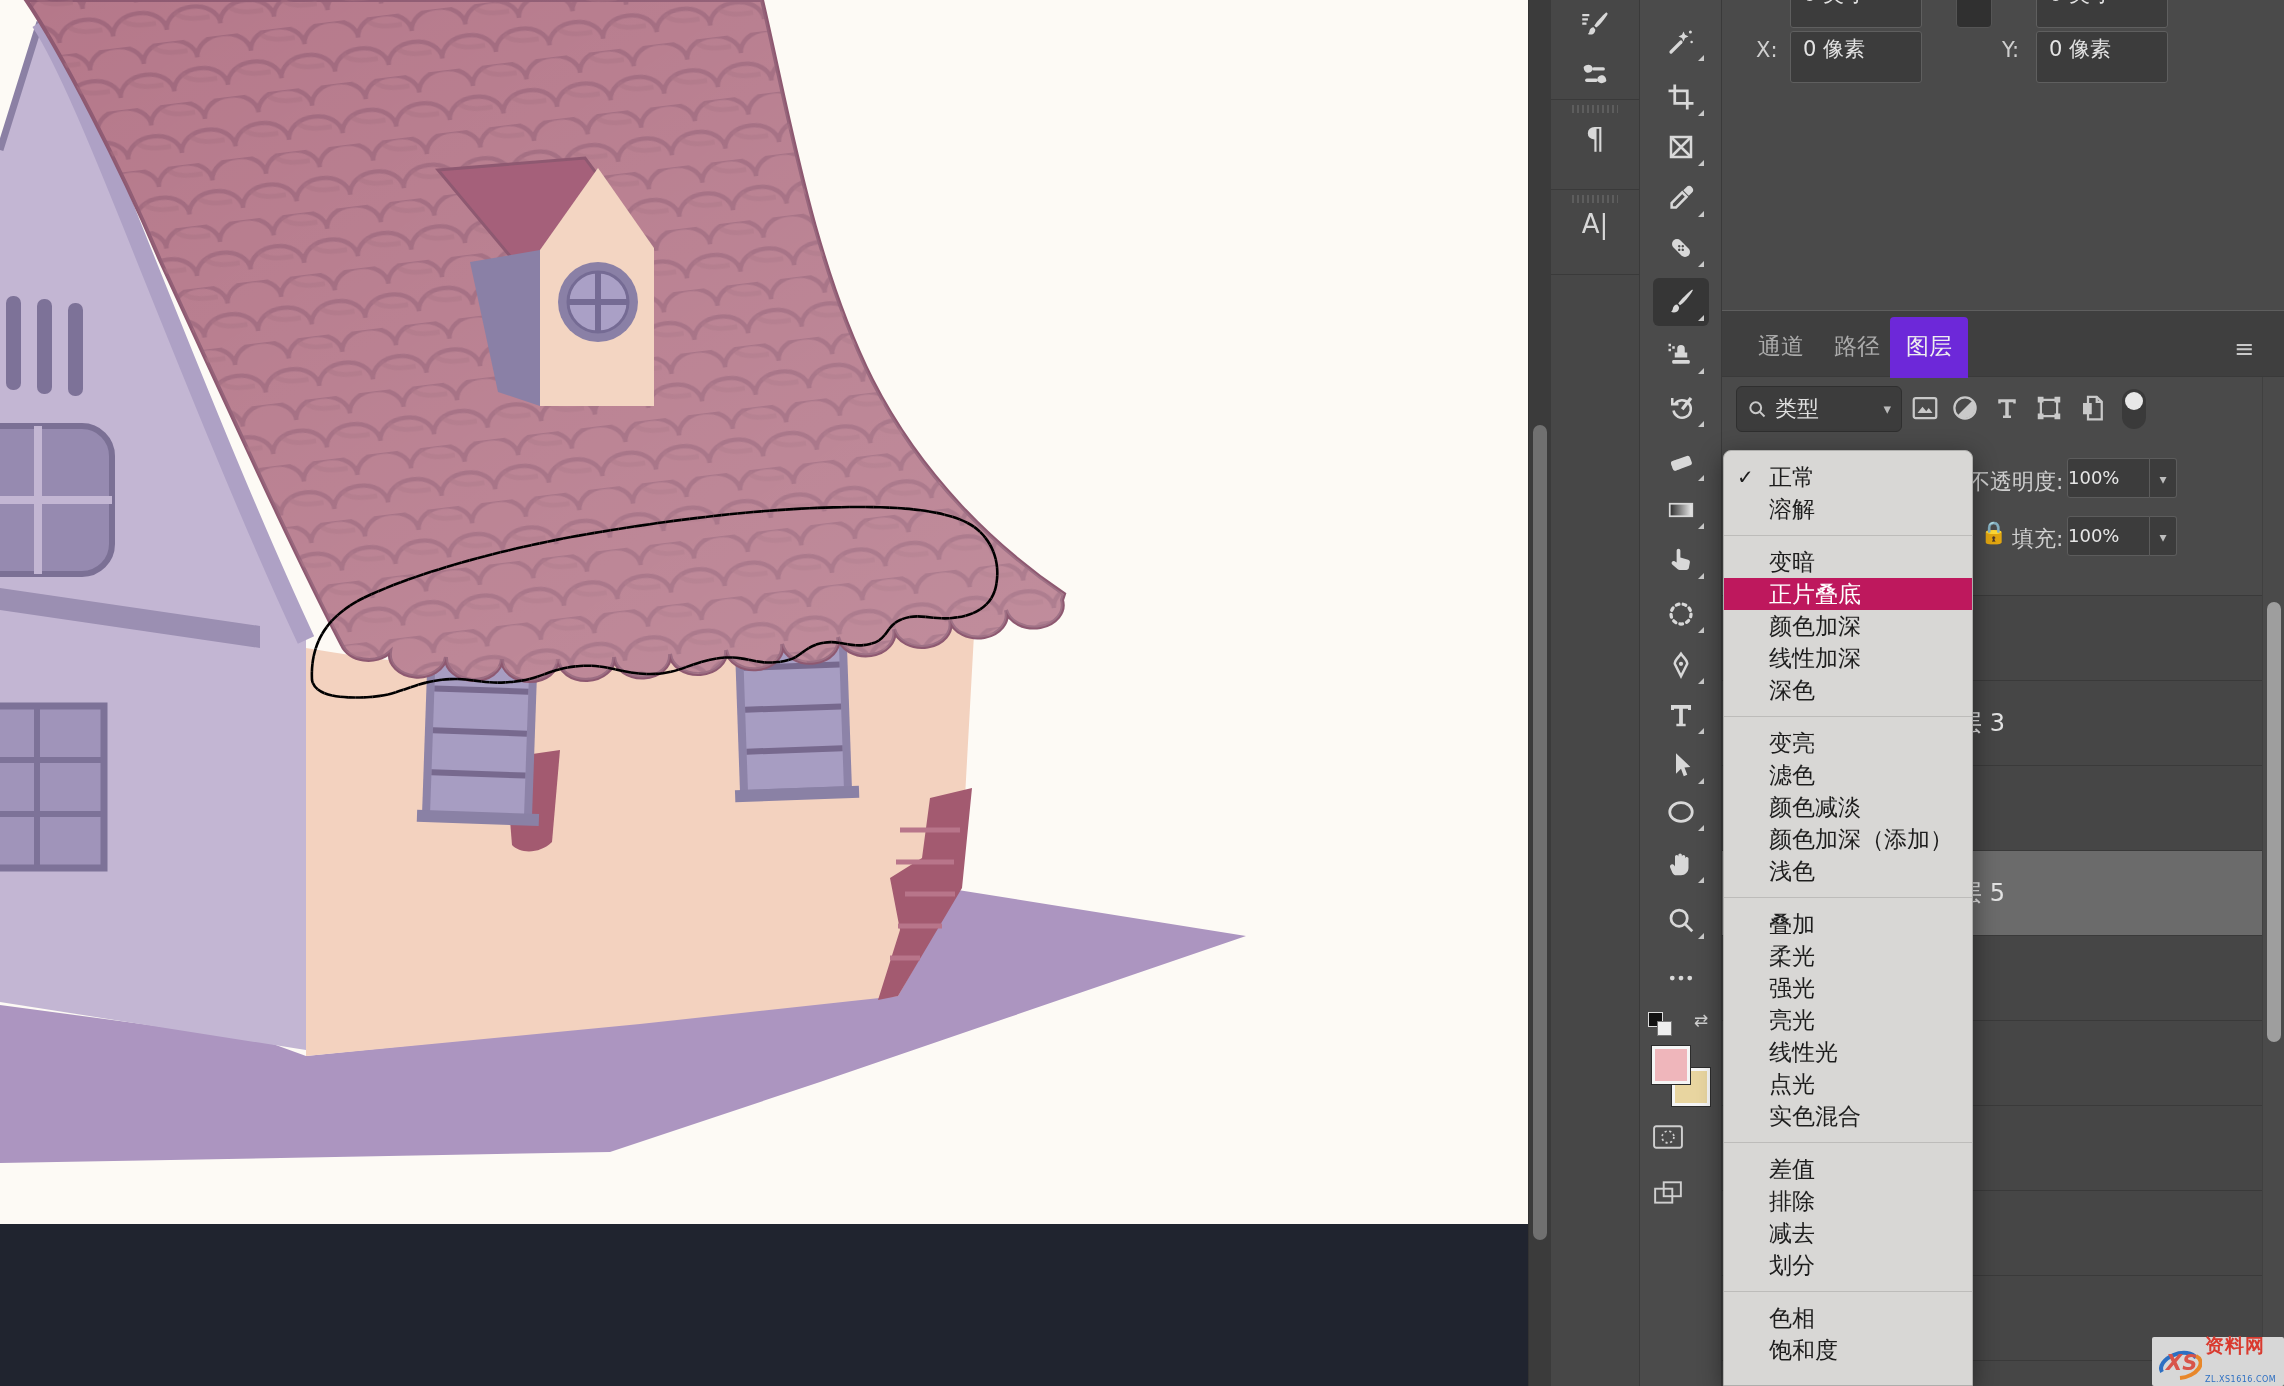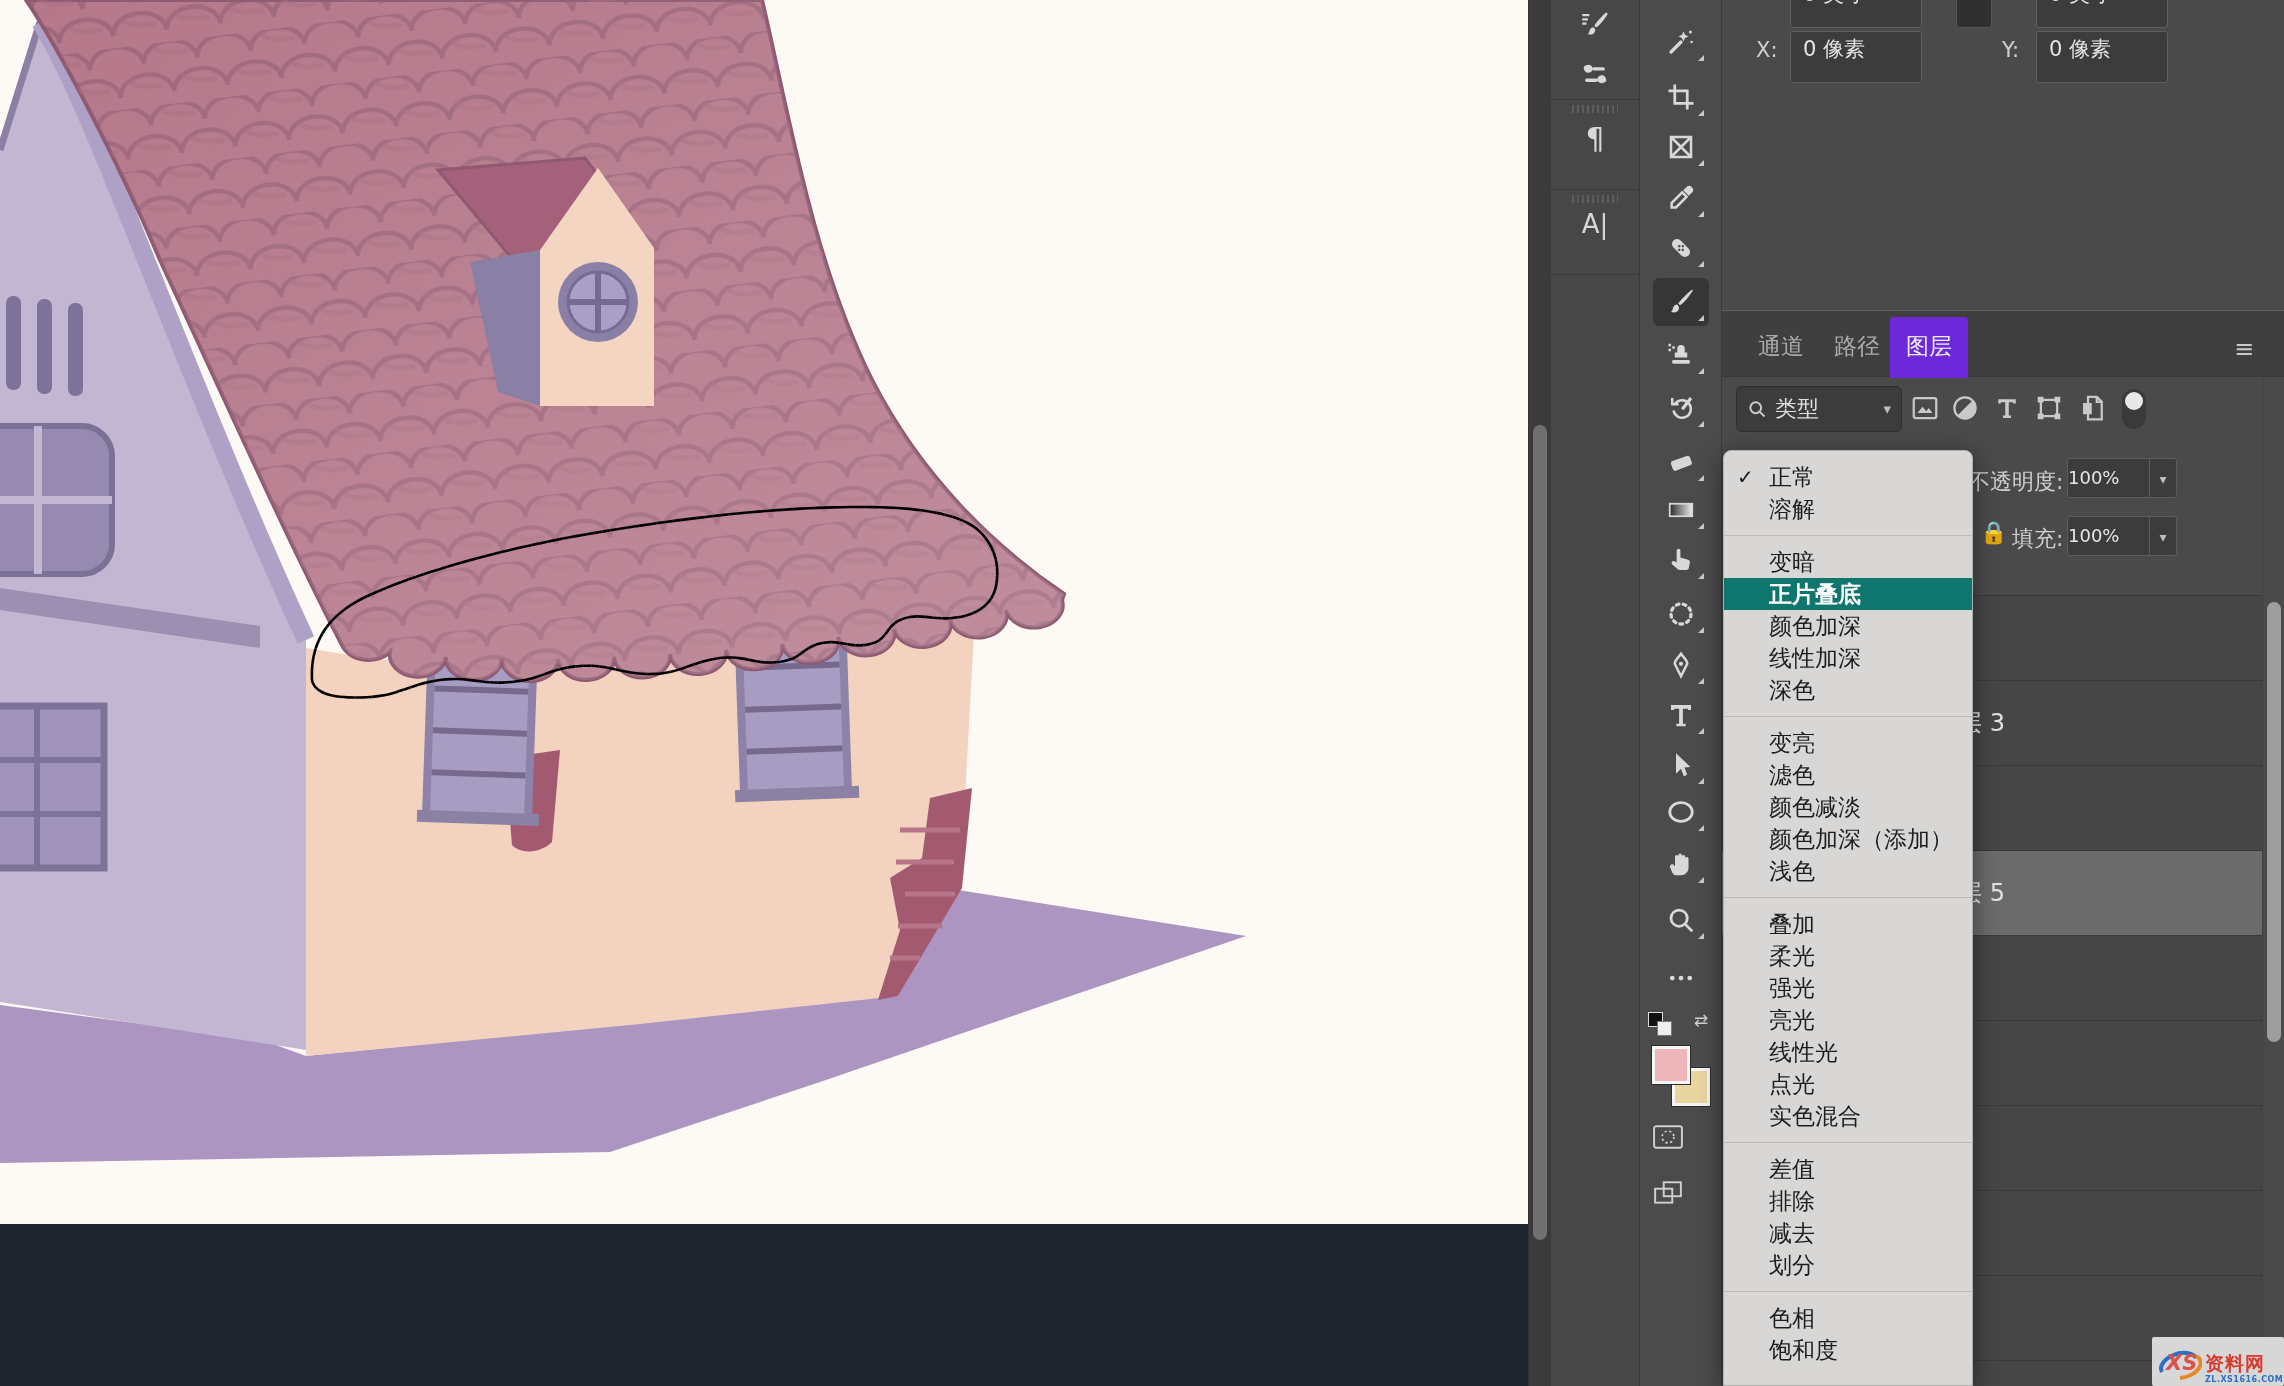--- a/index.html
+++ b/index.html
@@ -72,32 +72,32 @@
     color:#e2e2e2; font-size:24px; line-height:85px; padding-left:212px; white-space:nowrap; }
   .layer-row.selected { background:#6b6b6b; }
   #panel-vscroll { left:2262px; top:377px; width:22px; height:1009px; background:#4a4a4a; border-left:1px solid #404040; }
   #panel-vscroll .thumb { position:absolute; left:4px; top:225px; width:14px; height:440px; background:#9e9e9e; border-radius:7px; }
 
   
   #blend-menu { left:1723px; top:450px; width:250px; height:936px; background:#d8d7d5; border:1px solid #aeaeac;
     border-radius:8px 8px 0 0; box-shadow:0 6px 24px rgba(0,0,0,.45); z-index:50; padding-top:10px; overflow:hidden; }
   .menu-item { position:relative; height:32px; line-height:32px; font-size:23px; color:#1d1d1d; padding-left:45px; white-space:nowrap; }
   .menu-item .check { position:absolute; left:13px; top:0; font-size:20px; }
-  .menu-item.highlighted { background:#0f766e; color:#fff;font-weight:bold; }
+  .menu-item.highlighted { background:#be185d; color:#fff; }
   .menu-sep { height:1px; background:#bdbcba; margin:10px 0; }
 
   
   #watermark { left:2152px; top:1337px; width:132px; height:49px; background:#d7d7d7; border-radius:2px;
     display:flex; align-items:flex-end; padding:2px 4px; gap:3px; z-index:60; }
   #wm-logo { position:relative; width:46px; height:40px; }
   #wm-logo svg { width:46px; height:40px; }
   #wm-xs { position:absolute; left:10px; top:7px; font-size:21px; font-weight:bold; font-style:italic; color:#d8544a; }
   #wm-right { display:flex; flex-direction:column; line-height:1; }
   #wm-site { font-size:19px; font-weight:bold; color:#d93a2f; letter-spacing:1px; }
-  #wm-url { font-size:8px; color:#2d6fc2; font-weight:bold; margin-top:3px; letter-spacing:.5px; }
+  #wm-url { font-size:8px; color:#2d6fc2; font-weight:normal; margin-top:21px; letter-spacing:.5px; }
 </style>
 </head>
 <body>
 
 <div id="canvas" class="abs">
   <svg width="1528" height="1224" viewBox="0 0 1528 1224">
     <defs>
       <pattern id="tiles" width="108" height="62" patternUnits="userSpaceOnUse" patternTransform="rotate(-7)">
         <path d="M0,50 a27,20 0 0 1 54,0 M54,50 a27,20 0 0 1 54,0 M-27,19 a27,20 0 0 1 54,0 M27,19 a27,20 0 0 1 54,0 M81,19 a27,20 0 0 1 54,0" fill="none" stroke="#8e5971" stroke-width="4.5" opacity="0.55"></path>
         <path d="M10,34 q8,10 34,8 M64,34 q8,10 34,8 M38,3 q8,10 34,8" fill="none" stroke="#a86e80" stroke-width="5" opacity="0.5"></path>

